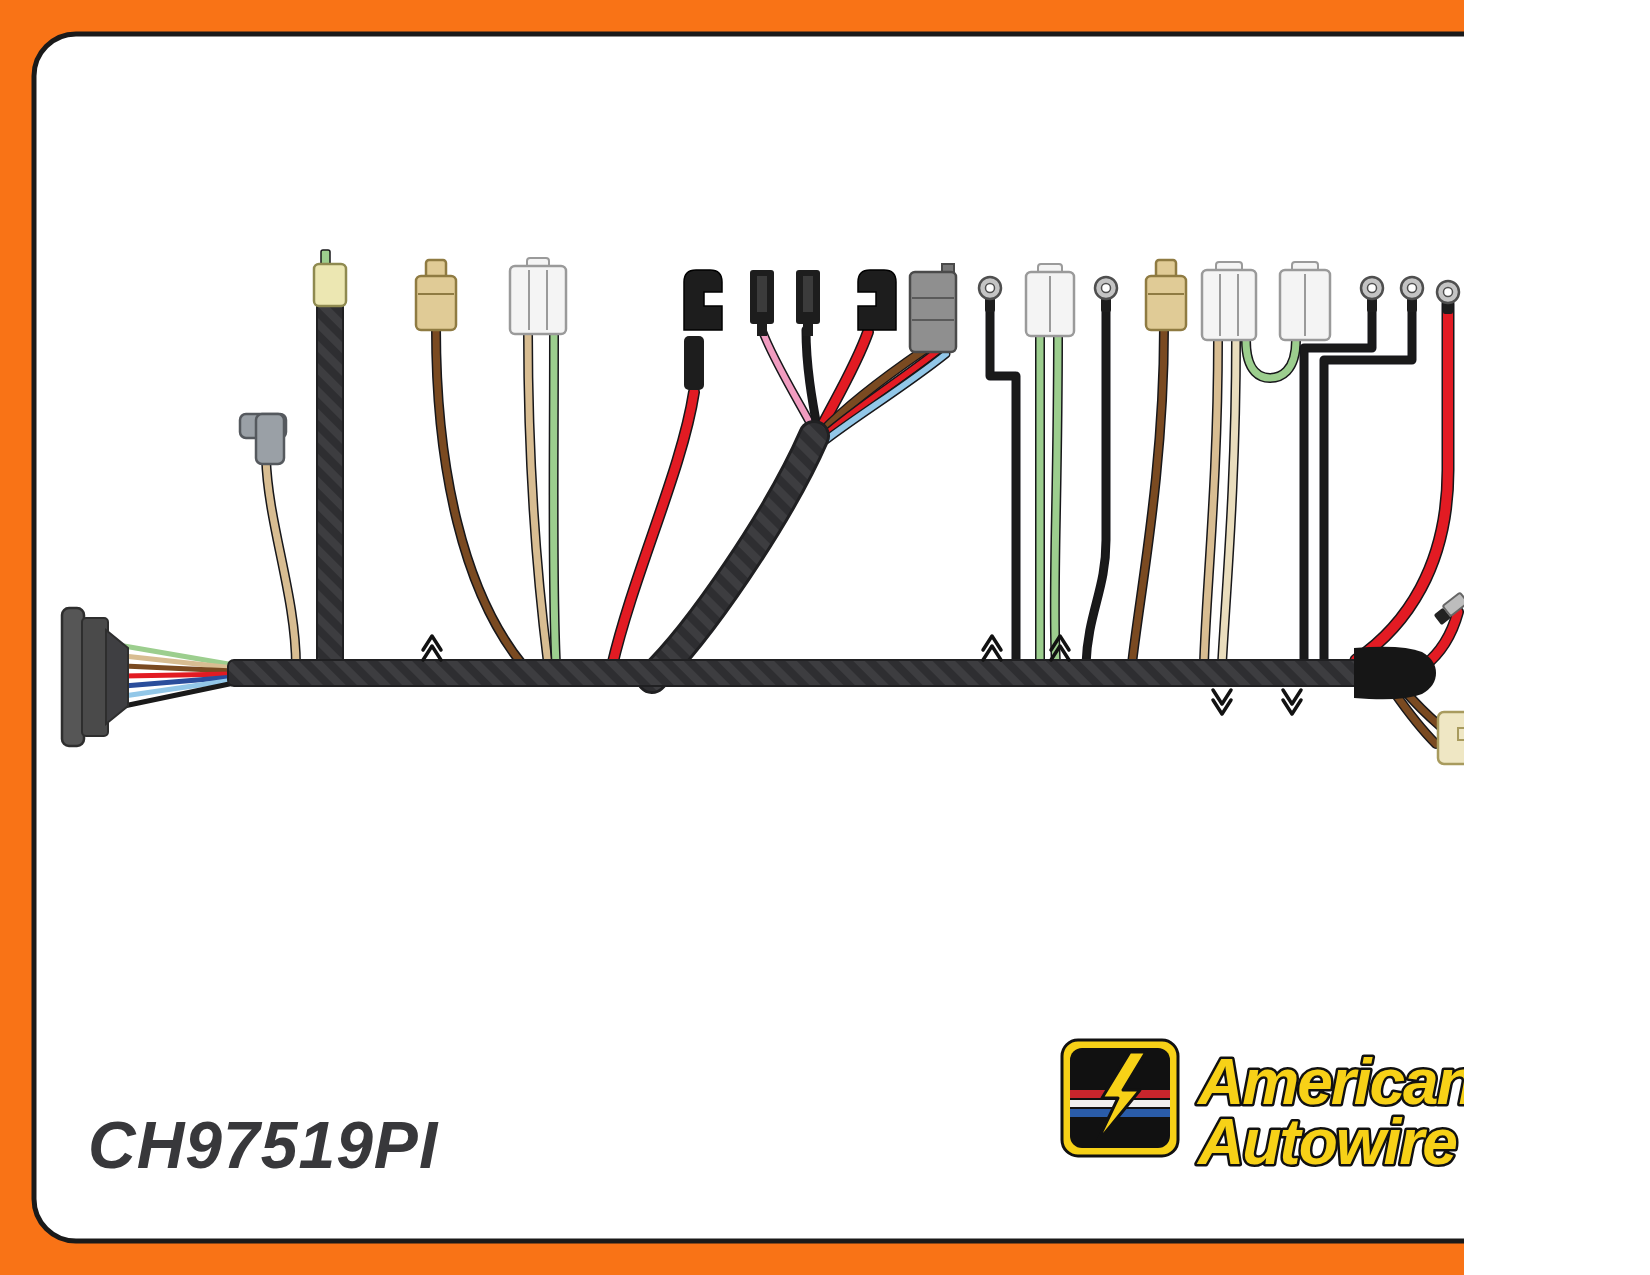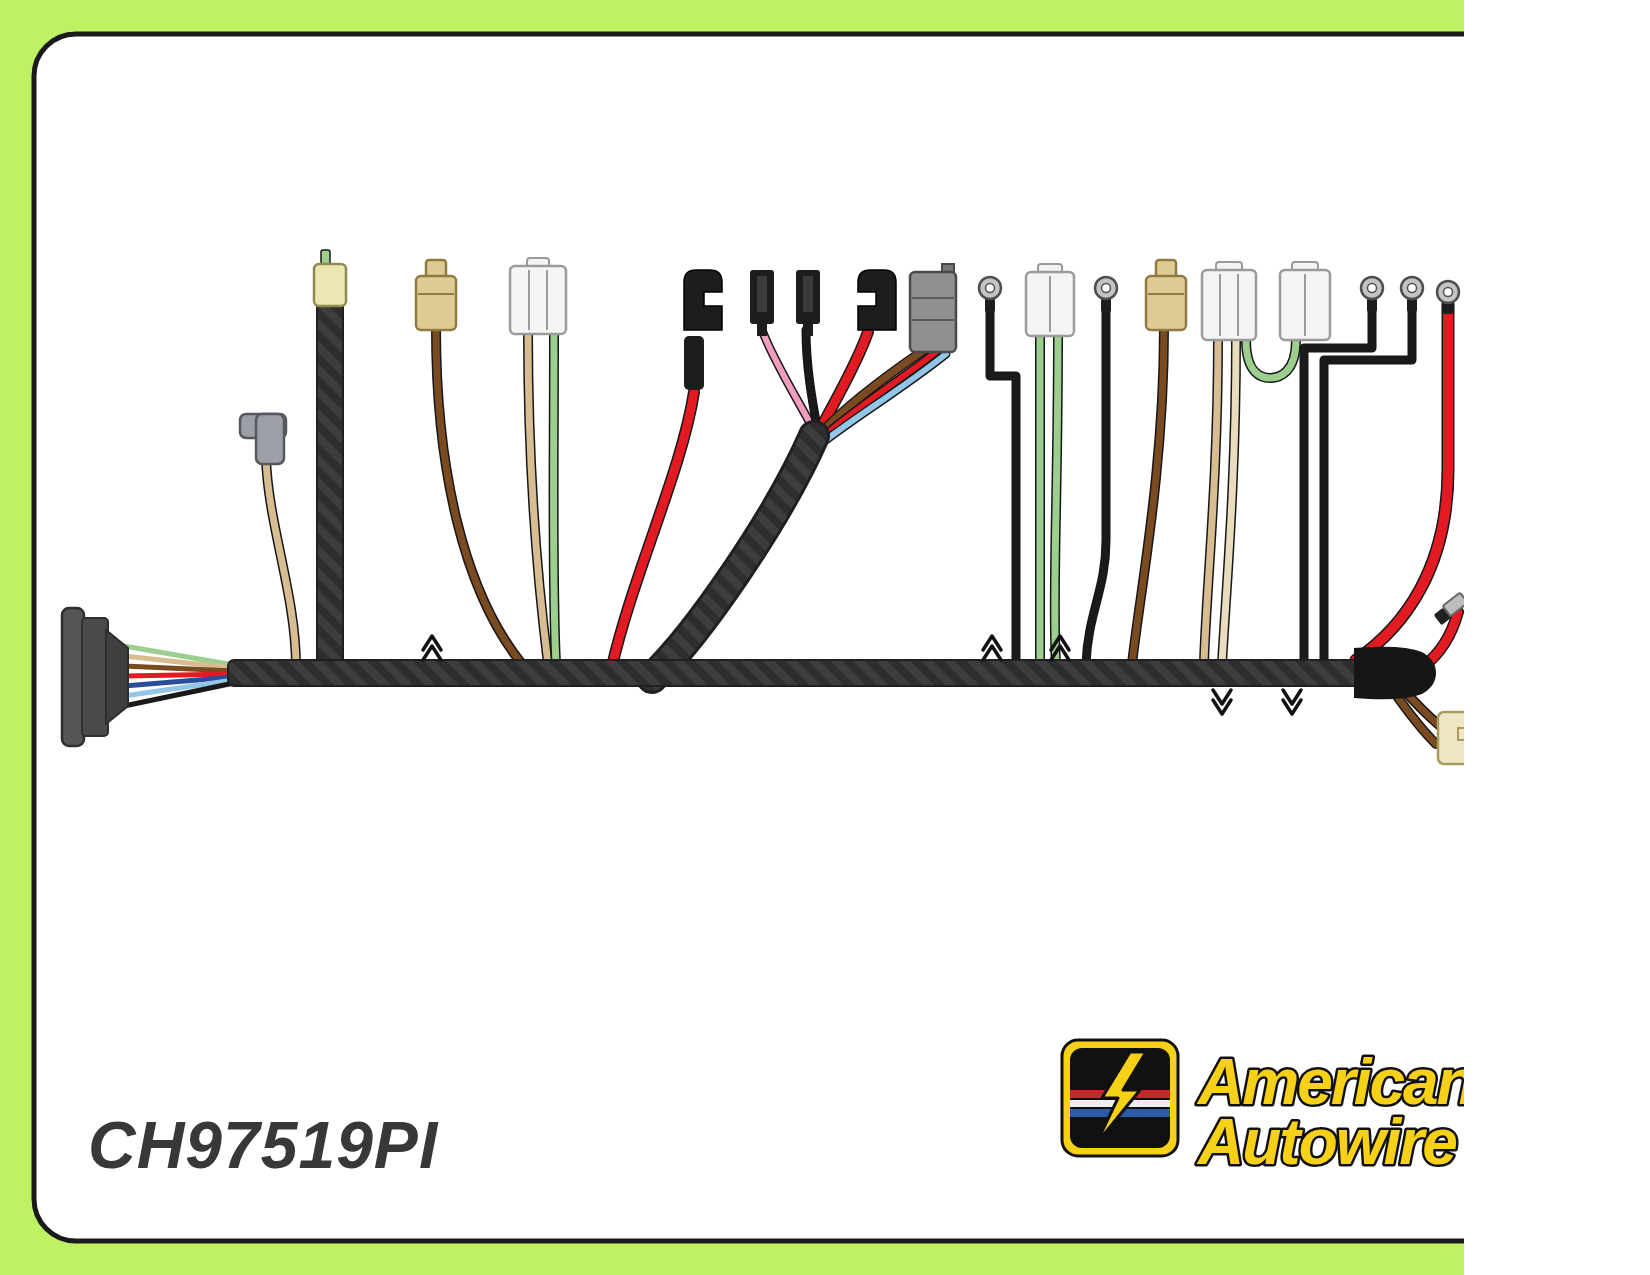--- a/index.html
+++ b/index.html
@@ -1,16 +1,16 @@
 <!DOCTYPE html>
 <html><head>
 <meta charset="utf-8">
 <style>
   html,body{margin:0;padding:0;background:#ffffff;}
-  .page{position:relative;width:1464px;height:1275px;background:#bef264;overflow:hidden;
+  .page{position:relative;width:1464px;height:1275px;background:#f97316;overflow:hidden;
         font-family:"Liberation Sans",sans-serif;}
   svg{position:absolute;left:0;top:0;}
   .wire{fill:none;stroke-linecap:round;stroke-linejoin:round;}
   .w5{stroke-width:5}.w6{stroke-width:6}.w7{stroke-width:7}.w9{stroke-width:9}.w10{stroke-width:10}
   .outline{fill:none;stroke:#17171a;stroke-linecap:round;stroke-linejoin:round;}.o6{stroke-width:9}.o7{stroke-width:10}.o9{stroke-width:12}.o10{stroke-width:13}
   .part-number{font-family:"Liberation Sans",sans-serif;font-style:italic;font-weight:bold;
                font-size:66px;fill:#38383b;letter-spacing:1px;}
   .brand-text{font-family:"Liberation Sans",sans-serif;font-style:italic;font-weight:bold;
               font-size:64px;letter-spacing:-2px;stroke:#111;stroke-width:5px;
               paint-order:stroke;stroke-linejoin:round;}

